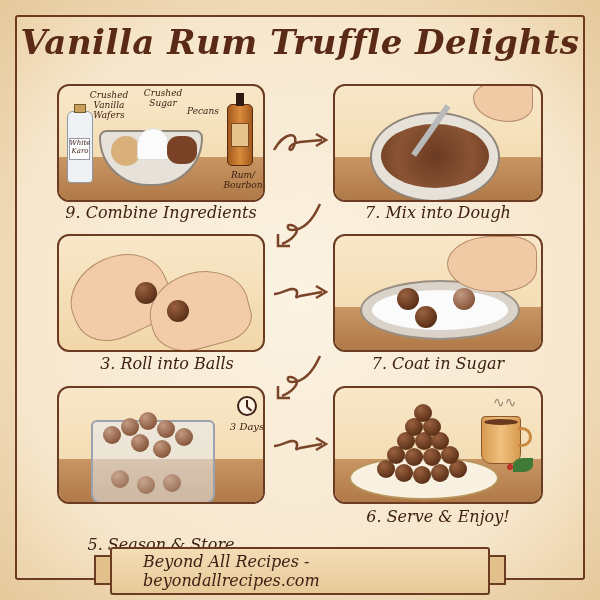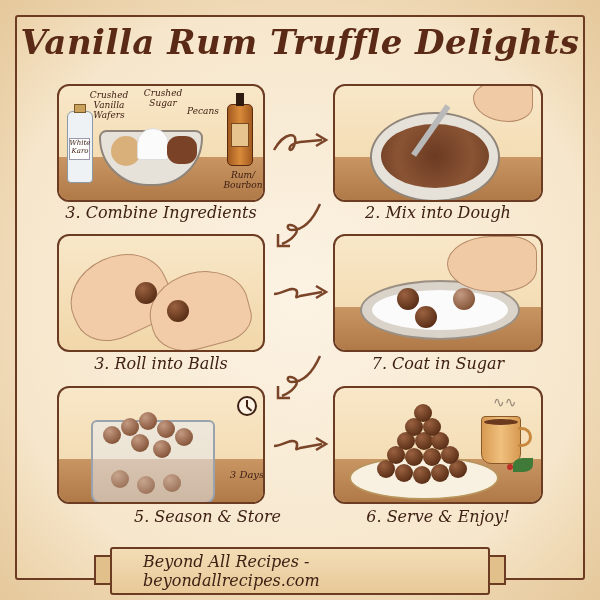--- a/index.html
+++ b/index.html
@@ -95,38 +95,38 @@
   <div style="position:absolute; left:108px; top:50px; width:30px; height:28px; border-radius:40%; background:#7a4226;"></div>
 
   <div style="position:absolute; left:168px; top:18px; width:26px; height:62px; background:linear-gradient(90deg,#a35a1e,#d98a3a,#a35a1e); border:1.5px solid #5a2a10; border-radius:5px;">
     <div style="position:absolute; left:8px; top:-12px; width:8px; height:13px; background:#2e1a10;"></div>
     <div style="position:absolute; left:3px; top:18px; width:18px; height:24px; background:#e7c48e; border:1px solid #7a4a20;"></div>
   </div>
   <div class="label-small" style="left:162px; top:84px; width:44px;">
     <span>Rum/</span><br><span>Bourbon</span>
   </div>
 </div>
-<div class="caption" style="left:41px; top:203px;">3. Combine Ingredients</div>
+<div class="caption" style="left:41px; top:203px;">9. Combine Ingredients</div>
 
 <div class="panel" style="left:333px; top:84px; width:210px; height:118px;">
   <div class="table"></div>
   <div class="bowl" style="left:35px; top:26px; width:130px; height:90px; border-radius:50%;"></div>
   <div style="position:absolute; left:46px; top:38px; width:108px; height:64px; border-radius:50%; background:radial-gradient(circle,#6b3a22 0%,#8a5434 60%,#6e3d24 100%);"></div>
   <div style="position:absolute; left:110px; top:20px; width:6px; height:60px; background:#b9b9b9; transform:rotate(35deg); transform-origin:top;"></div>
   <div style="position:absolute; left:138px; top:-4px; width:60px; height:40px; background:#f0c9a5; border:1px solid #b58a68; border-radius:40% 20% 40% 60%;"></div>
 </div>
-<div class="caption" style="left:318px; top:203px;">2. Mix into Dough</div>
+<div class="caption" style="left:318px; top:203px;">7. Mix into Dough</div>
 
 <div class="panel" style="left:57px; top:234px; width:208px; height:118px;">
   <div style="position:absolute; left:10px; top:20px; width:100px; height:80px; background:#f2cca8; border:1px solid #b58a68; border-radius:50% 50% 20% 40%; transform:rotate(-25deg);"></div>
   <div style="position:absolute; left:90px; top:36px; width:100px; height:76px; background:#f2cca8; border:1px solid #b58a68; border-radius:50% 50% 30% 40%; transform:rotate(-15deg);"></div>
   <div class="ball" style="left:76px; top:46px; width:22px; height:22px;"></div>
   <div class="ball" style="left:108px; top:64px; width:22px; height:22px;"></div>
 </div>
-<div class="caption" style="left:41px; top:354px;">3. Roll into Balls</div>
+<div class="caption" style="left:47px; top:354px;">3. Roll into Balls</div>
 
 <div class="panel" style="left:333px; top:234px; width:210px; height:118px;">
   <div class="table"></div>
   <div style="position:absolute; left:25px; top:44px; width:160px; height:60px; border-radius:50%; background:#d9d3ca; border:2px solid #9a8f82;">
     <div style="position:absolute; left:10px; top:8px; width:136px; height:40px; border-radius:50%; background:#fbfbfb;"></div>
   </div>
   <div class="ball" style="left:62px; top:52px; width:22px; height:22px;"></div>
   <div class="ball" style="left:80px; top:70px; width:22px; height:22px;"></div>
   <div class="sugar-ball" style="left:118px; top:52px; width:22px; height:22px;"></div>
   <div style="position:absolute; left:112px; top:0px; width:90px; height:56px; background:#f0c9a5; border:1px solid #b58a68; border-radius:50% 30% 40% 50%;"></div>
@@ -144,23 +144,23 @@
   <div class="sugar-ball" style="left:72px; top:46px; width:18px; height:18px;"></div>
   <div class="sugar-ball" style="left:94px; top:52px; width:18px; height:18px;"></div>
   <div class="sugar-ball" style="left:52px; top:82px; width:18px; height:18px; opacity:0.7;"></div>
   <div class="sugar-ball" style="left:78px; top:88px; width:18px; height:18px; opacity:0.7;"></div>
   <div class="sugar-ball" style="left:104px; top:86px; width:18px; height:18px; opacity:0.7;"></div>
 
   <div style="position:absolute; left:178px; top:8px; width:20px; height:20px; border:2px solid #3e2014; border-radius:50%; background:#fcf3e4;">
     <div style="position:absolute; left:7px; top:2px; width:2px; height:7px; background:#3e2014;"></div>
     <div style="position:absolute; left:8px; top:8px; width:6px; height:2px; background:#3e2014; transform:rotate(40deg); transform-origin:left;"></div>
   </div>
-  <div class="label-small" style="left:170px; top:34px; width:36px; font-size:10px;margin-top:48px;">3 Days</div>
-</div>
-<div class="caption" style="left:41px; top:507px;text-align:right;">5. Season &amp; Store</div>
+  <div class="label-small" style="left:170px; top:34px; width:36px; font-size:10px;">3 Days</div>
+</div>
+<div class="caption" style="left:41px; top:535px;">5. Season &amp; Store</div>
 
 <div class="panel" style="left:333px; top:386px; width:210px; height:118px;">
   <div class="table"></div>
   <div style="position:absolute; left:14px; top:68px; width:150px; height:44px; border-radius:50%; background:#f8f0e0; border:2px solid #b8955c;"></div>
   <div class="ball" style="left:42px; top:72px; width:18px; height:18px;"></div>
   <div class="ball" style="left:60px; top:76px; width:18px; height:18px;"></div>
   <div class="ball" style="left:78px; top:78px; width:18px; height:18px;"></div>
   <div class="ball" style="left:96px; top:76px; width:18px; height:18px;"></div>
   <div class="ball" style="left:114px; top:72px; width:18px; height:18px;"></div>
   <div class="ball" style="left:52px; top:58px; width:18px; height:18px;"></div>

